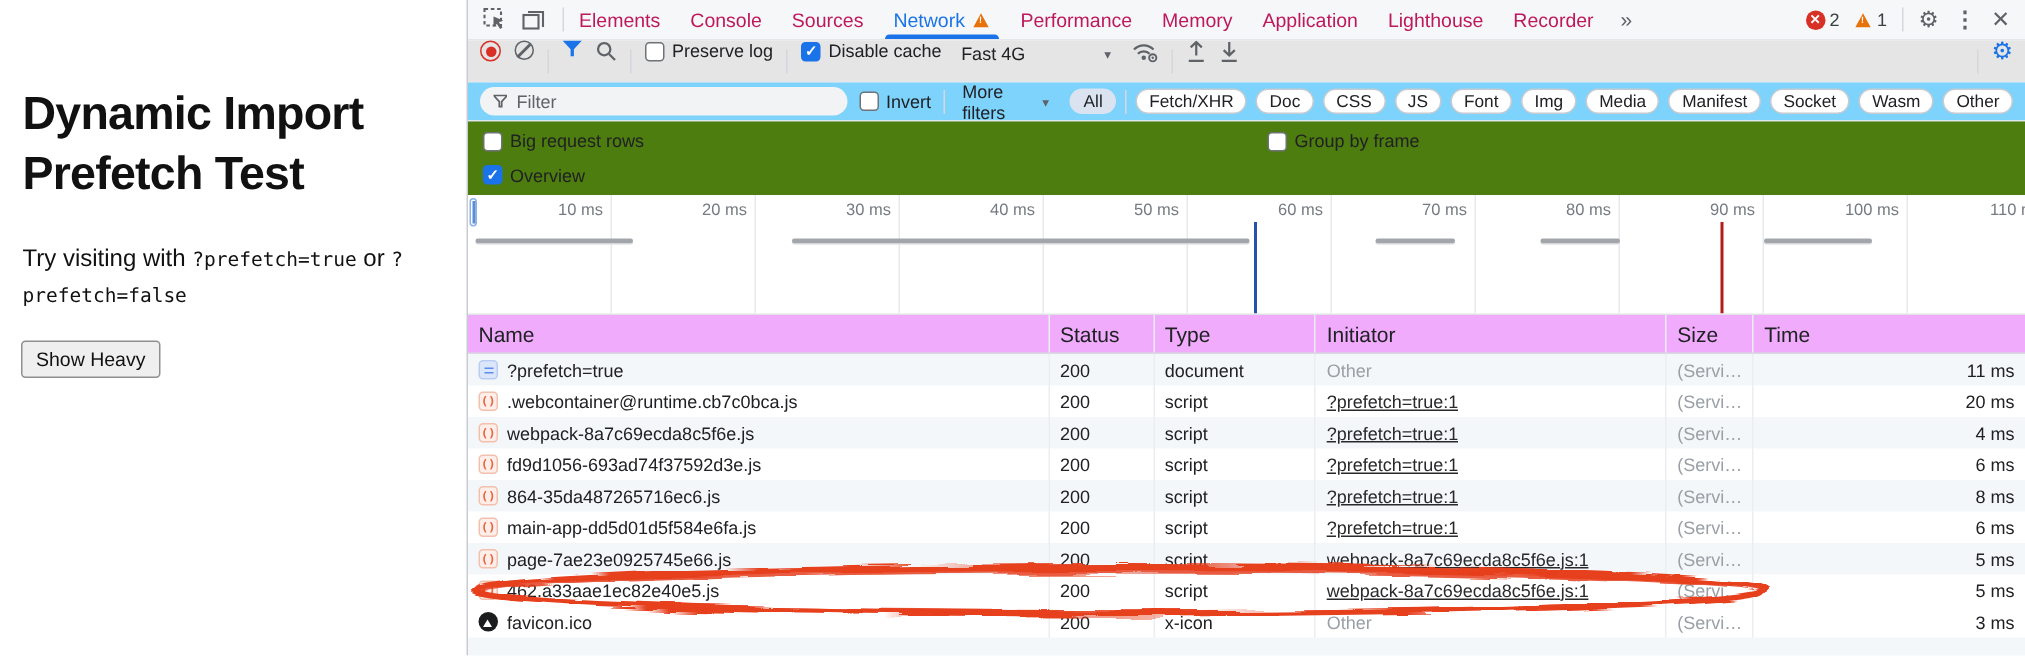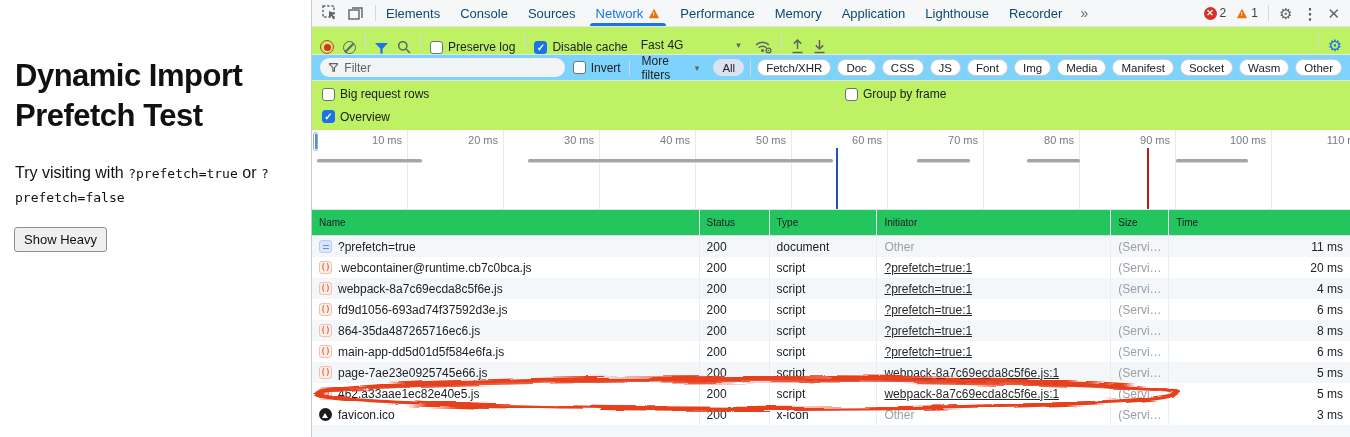--- a/index.html
+++ b/index.html
@@ -20,40 +20,40 @@
   
   .devtools { position:absolute; left:311px; top:0; width:1039px; height:437px;
               background:#fff; border-left:1px solid #c8ccd2; font-size:12px; }
 
   
   .tabbar { height:27px; background:#f6f7f9; border-bottom:1px solid #e3e6ea;
             display:flex; align-items:stretch; }
   .tabbar-icons { display:flex; align-items:center; gap:10px; padding:0 10px 0 10px; }
   .tb-sep { width:1px; height:16px; background:#d4d8dd; align-self:center; }
   .tab { display:flex; align-items:center; gap:5px; padding:0 10px; font-size:13px;
-         color:#0c4a6e; position:relative; cursor:pointer; white-space:nowrap; }
+         color:#be185d; position:relative; cursor:pointer; white-space:nowrap; }
   .tab.active { color:#1a73e8; }
   .tab.active::after { content:""; position:absolute; left:4px; right:4px; bottom:0;
                        height:3px; background:#1a73e8; border-radius:3px 3px 0 0; }
   .tab-overflow { display:flex; align-items:center; padding:0 8px; color:#5f6368; font-size:14px; cursor:pointer; }
   .tabbar-right { margin-left:auto; display:flex; align-items:center; gap:10px; padding-right:10px; }
   .badge { display:flex; align-items:center; gap:3px; font-size:12px; color:#3c4043; cursor:pointer; }
   .err-dot { width:13px; height:13px; border-radius:50%; background:#d93025; color:#fff;
              font-size:9px; line-height:13px; text-align:center; font-weight:700; }
   .warn-tri { width:0; height:0; border-left:6.5px solid transparent; border-right:6.5px solid transparent;
               border-bottom:11px solid #e8710a; position:relative; }
   .warn-tri::after { content:"!"; position:absolute; left:-1.5px; top:3px; color:#fff;
                      font-size:7px; font-weight:700; }
   .sm-tri { transform:scale(.85); }
   .glyph-btn { color:#5f6368; font-size:15px; cursor:pointer; line-height:1; }
   .glyph-btn.dots { font-weight:700; letter-spacing:0; }
 
   
-  .nettoolbar { height:28px; display:flex; align-items:flex-end; gap:9px; padding:0 8px;
-                border-bottom:1px solid #e3e6ea; background:#bef264; }
+  .nettoolbar { height:28px; display:flex; align-items:flex-start; gap:9px; padding:0 8px;
+                border-bottom:1px solid #e3e6ea; background:#e5e5e5; }
   .rec-btn { width:14px; height:14px; border:1.5px solid #d93025; border-radius:50%;
              display:flex; align-items:center; justify-content:center; cursor:pointer; }
   .rec-btn i { width:7px; height:7px; background:#d93025; border-radius:50%; }
   .clear-btn { width:13px; height:13px; border:1.5px solid #5f6368; border-radius:50%;
                position:relative; cursor:pointer; }
   .clear-btn::after { content:""; position:absolute; left:-1px; top:4.5px; width:12px; height:1.5px;
                       background:#5f6368; transform:rotate(-45deg); }
   .chk-item { display:flex; align-items:center; gap:5px; cursor:pointer; white-space:nowrap; color:#202124; }
   .cb { width:13px; height:13px; border:1.5px solid #6e7378; border-radius:3px; background:#fff;
         display:inline-flex; align-items:center; justify-content:center; flex:0 0 auto; }
@@ -73,36 +73,36 @@
   .filter-box input::placeholder { color:#5f6368; }
   .morefilters { display:flex; align-items:center; gap:5px; cursor:pointer; padding:0 4px; }
   .chips { display:flex; align-items:center; gap:6px; margin-left:2px; }
   .chip { border:1px solid #c6cbd1; border-radius:9px; padding:1.5px 8px; font-size:11.5px;
           color:#202124; background:#fff; cursor:pointer; white-space:nowrap; }
   .chip.active { background:#dbe3f0; border-color:#dbe3f0; font-weight:400; }
 
   
   .optionsrow { height:49px; display:grid; grid-template-columns:523px 1fr;
                 grid-template-rows:1fr 1fr; align-items:center; padding:2px 0 2px 10px;
-                background:#bef264; }
+                background:#4d7c0f; }
 
   
   .overview { height:80px; position:relative; border-bottom:1px solid #dfe3e7;
               background:#fff; overflow:hidden; }
   .ov-grid { position:absolute; top:0; bottom:0; width:1px; background:#e6e9ed; }
   .ov-label { position:absolute; top:4px; width:66px; text-align:right; font-size:11px; color:#757b81; }
   .ov-bar { position:absolute; height:3px; top:29px; background:#a2a5aa; border-radius:1.5px; box-shadow:0 1px 0 #d4d6d9; }
   .ov-line { position:absolute; top:18px; bottom:0; width:1.5px; }
   .ov-grabber { position:absolute; left:1px; top:2px; width:5px; height:19px; border:1.5px solid #8ab0ea;
                 border-radius:3px; background:#fff; }
   .ov-grabber::after { content:""; position:absolute; left:1px; top:1px; bottom:1px; width:1.5px; background:#5b8cd8; }
 
   
-  .grid-hdr { height:26px; display:flex; border-bottom:1px solid #d7dbe0; background:#22c55e;
-              font-size:10px; }
+  .grid-hdr { height:26px; display:flex; border-bottom:1px solid #d7dbe0; background:#f0abfc;
+              font-size:14px; }
   .cell { padding:0 7px; border-right:1px solid #eaedf1; display:flex; align-items:center;
           overflow:hidden; white-space:nowrap; }
   .cell:last-child { border-right:none; }
   .row { display:flex; height:21px; font-size:12px; cursor:pointer; }
   .row.shaded { background:#f4f7fa; }
   .c-time { justify-content:flex-end; }
   .gray { color:#9aa0a6; }
   .init-link { color:#28292b; text-decoration:underline; cursor:pointer; overflow:hidden;
                text-overflow:ellipsis; white-space:nowrap; }
   .name-icon { width:13px; height:13px; border-radius:3px; margin-right:6px; flex:0 0 auto;

